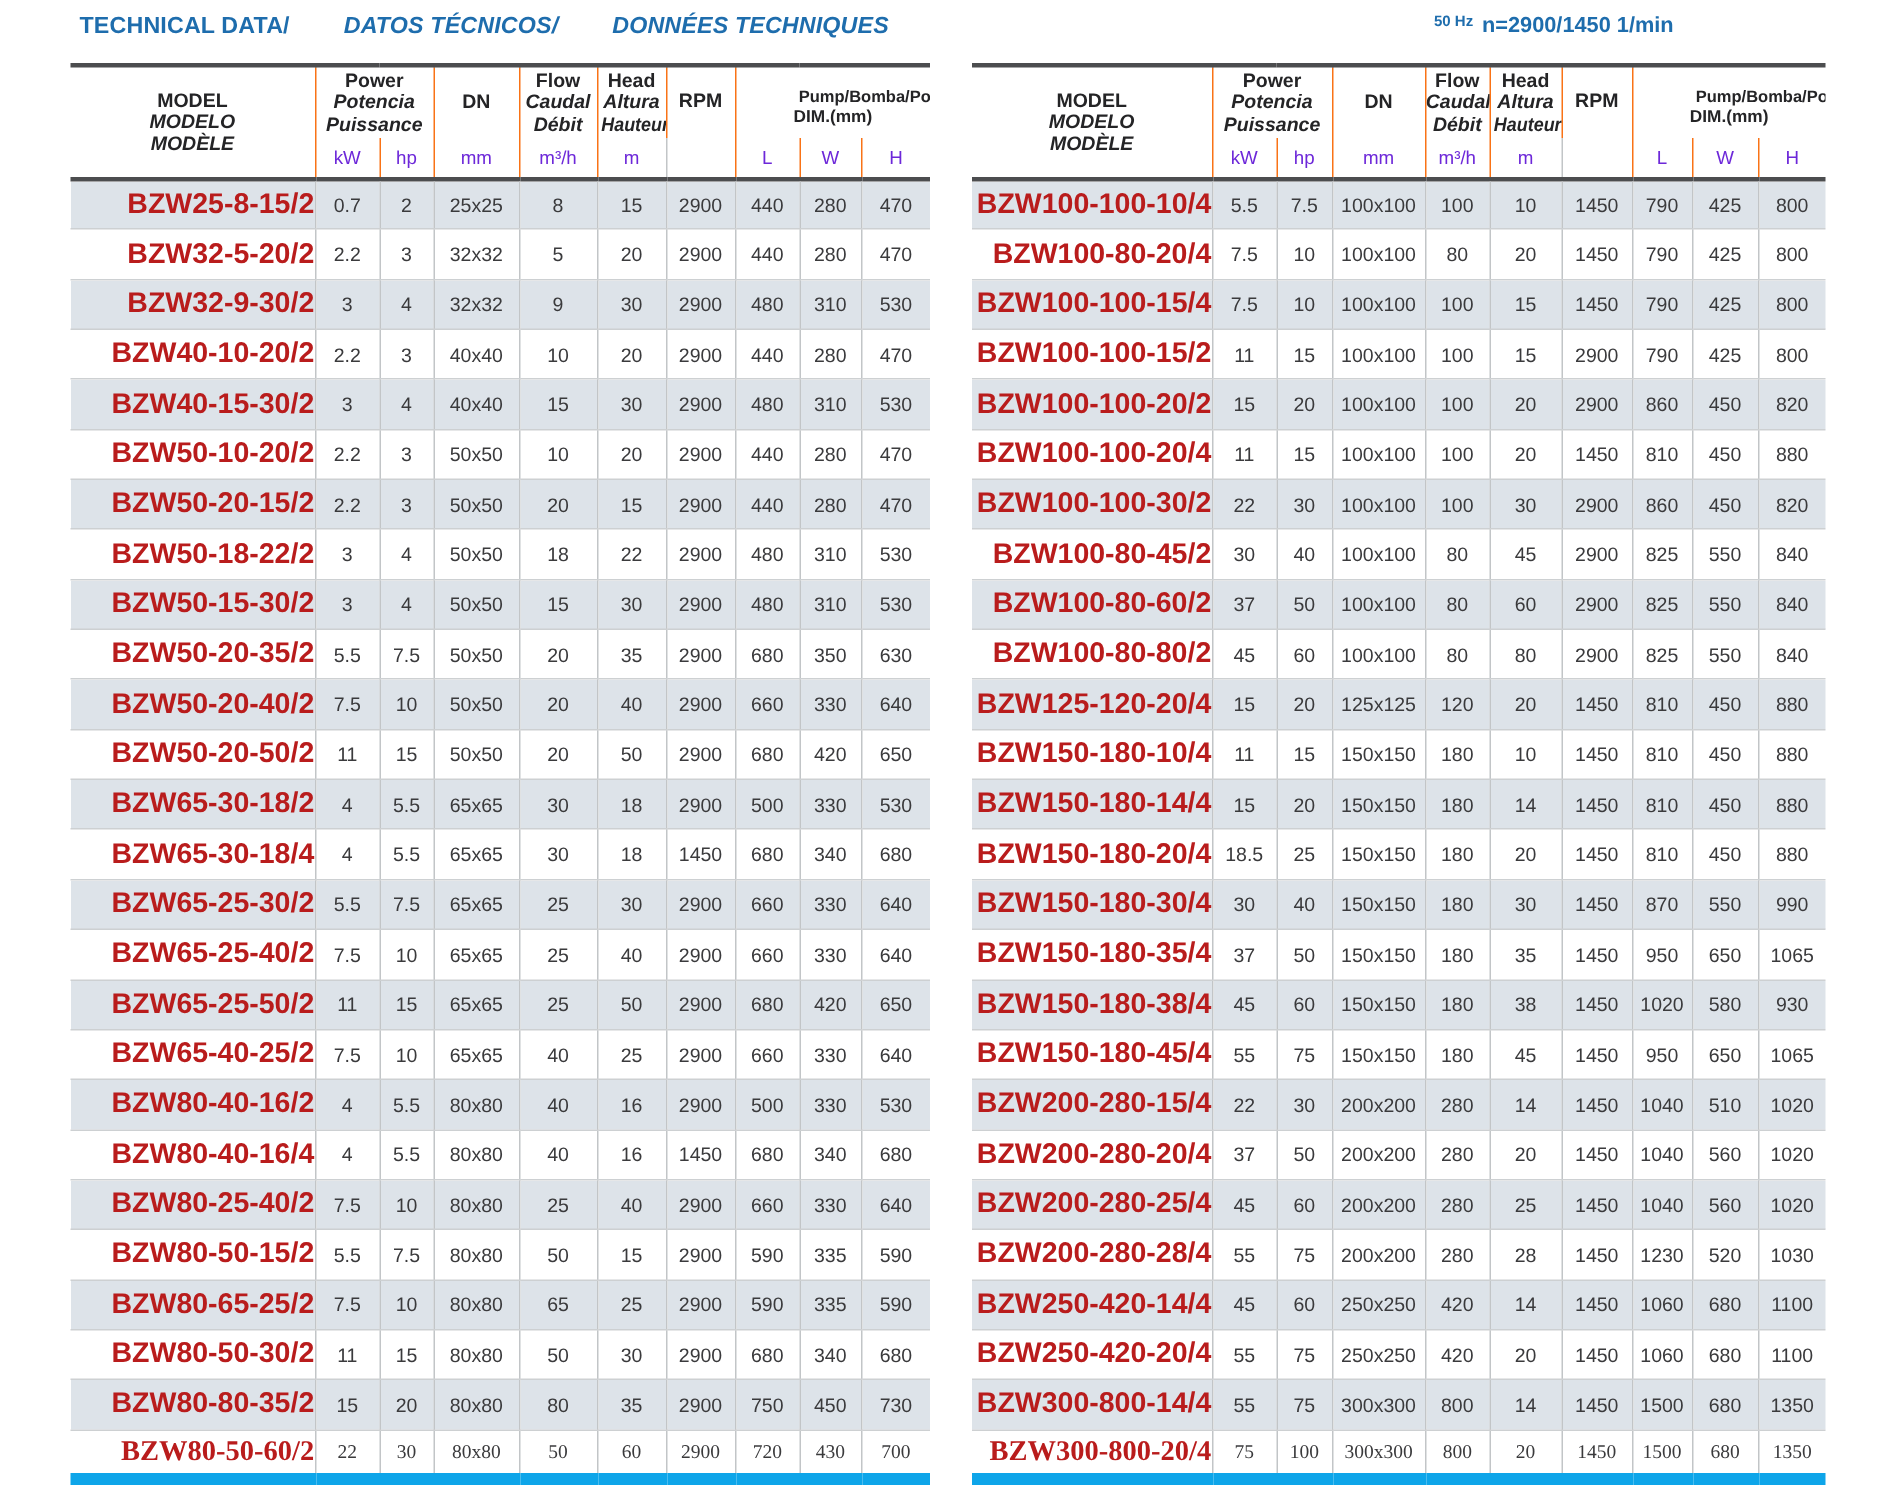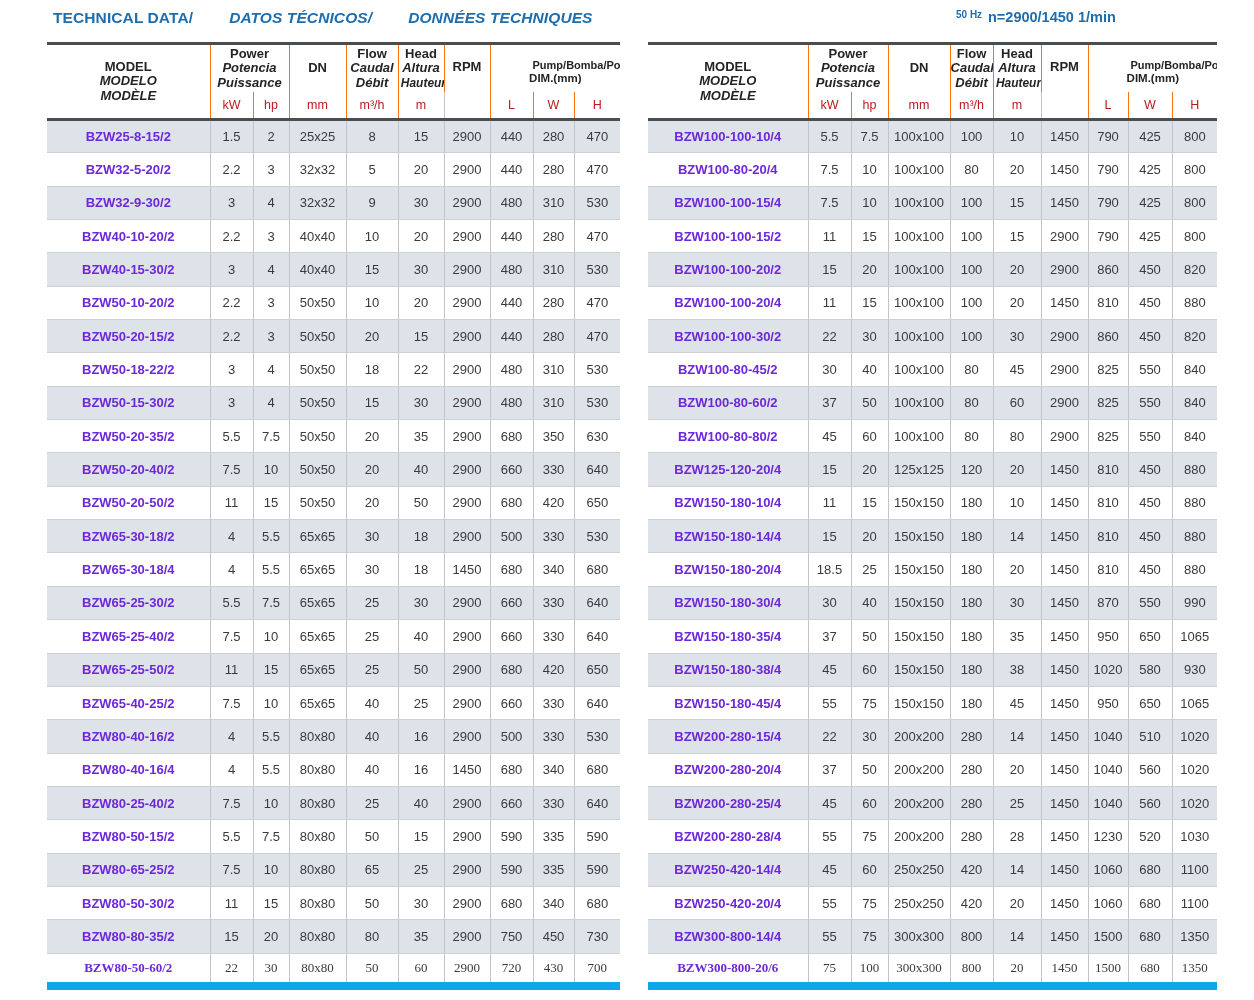--- a/index.html
+++ b/index.html
@@ -27,26 +27,26 @@
     border-left:1px solid #c2c5c7; border-right:1px solid #f97316;
   }
   td {
     border-left:1px solid #c2c5c7; border-right:1px solid #c2c5c7;
     border-bottom:1px solid #cdd0d2;
     font-size:13px; color:#3a3a3c;
   }
   tr > *:first-child { border-left:none; }
   tr > *:last-child  { border-right:none; }
   thead tr.row1 th { height:47px; }
-  thead tr.row2 th { height:26px; font-size:12.5px; font-weight:normal; color:#b91c1c;margin-left:16px; }
+  thead tr.row2 th { height:26px; font-size:12.5px; font-weight:normal; color:#6d28d9;margin-left:16px; }
   tbody tr { height:33.35px; }
   tbody tr:nth-child(odd) td { background:#dde3e9; }
   tbody tr:first-child td { border-top:3px solid #4c4d4f; }
   tbody tr:last-child td  { border-bottom:8px solid #0ea5e9;font-family:Liberation Serif, serif; }
-  td.model { font-weight:bold; color:#6d28d9; font-size:13px; }
+  td.model { font-weight:bold; color:#b91c1c; font-size:19px;text-align:right; }
 
   .hline { display:block; font-size:13px; font-weight:bold; color:#242426; line-height:14.5px; }
   .hline.it { font-style:italic; }
   .hline.sm { transform:scaleX(0.92); }
   th.rpm-cell { vertical-align:top; }
   th.rpm-cell .hline { padding-top:15px; }
   .dim-l1 { display:block; font-size:11px; font-weight:bold; color:#242426; line-height:13px; padding-top:6px;padding-left:42px; }
   .dim-l2 { display:block; font-size:11.5px; font-weight:bold; color:#242426; line-height:13px; }
 </style>
 </head>
@@ -110,21 +110,21 @@
         <th>m³/h</th>
         <th>m</th>
         <th>L</th>
         <th>W</th>
         <th>H</th>
       </tr>
     </thead>
     <tbody>
         <tr>
           <td class="model">BZW25-8-15/2</td>
-          <td>1.5</td>
+          <td>0.7</td>
           <td>2</td>
           <td>25x25</td>
           <td>8</td>
           <td>15</td>
           <td>2900</td>
           <td>440</td>
           <td>280</td>
           <td>470</td>
         </tr>
         <tr>
@@ -784,21 +784,21 @@
           <td>75</td>
           <td>300x300</td>
           <td>800</td>
           <td>14</td>
           <td>1450</td>
           <td>1500</td>
           <td>680</td>
           <td>1350</td>
         </tr>
         <tr>
-          <td class="model">BZW300-800-20/6</td>
+          <td class="model">BZW300-800-20/4</td>
           <td>75</td>
           <td>100</td>
           <td>300x300</td>
           <td>800</td>
           <td>20</td>
           <td>1450</td>
           <td>1500</td>
           <td>680</td>
           <td>1350</td>
         </tr>

